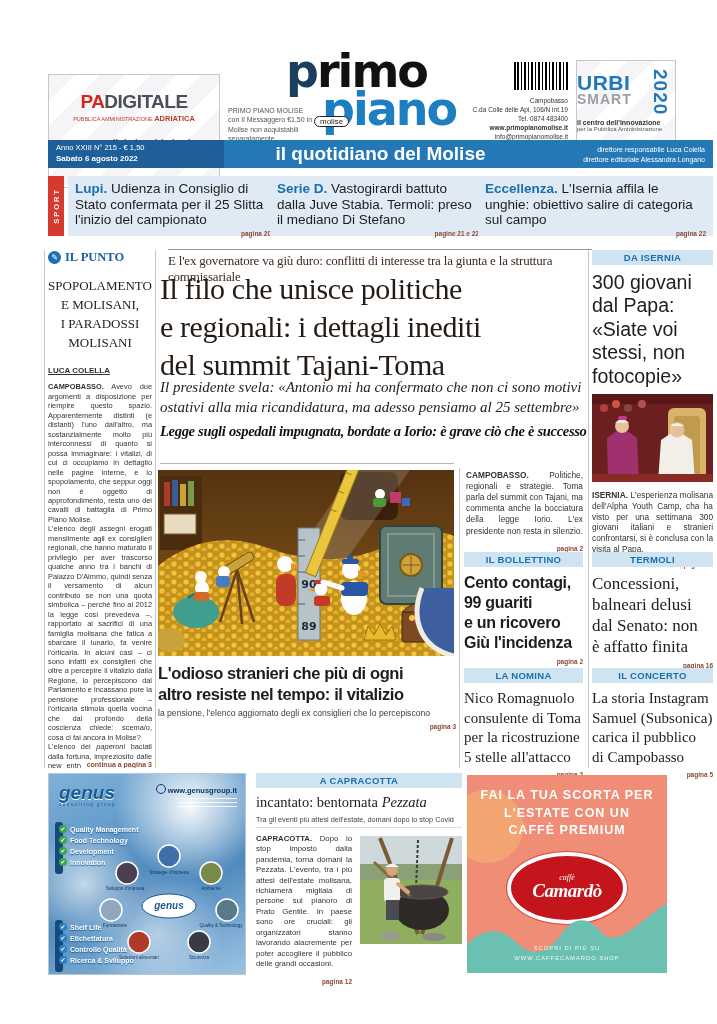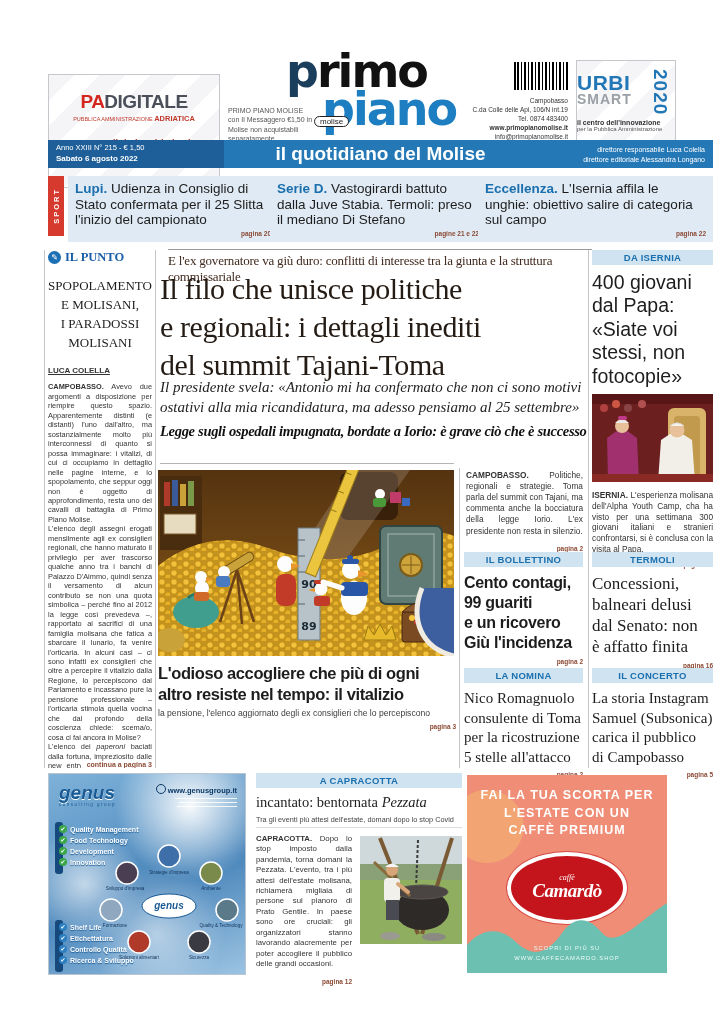--- a/index.html
+++ b/index.html
@@ -37,21 +37,21 @@
   .dateseg{background:#1f5f99;padding:3px 8px;width:160px;height:22px;}
   .dateseg .l1{font-size:7.5px;}
   .dateseg .l2{font-size:8px;font-weight:bold;margin-top:2px;}
   .tagline{position:absolute;left:50%;top:3px;transform:translateX(-50%);
            font-size:19px;font-weight:bold;white-space:nowrap;}
   .directors{position:absolute;right:8px;top:5px;font-size:7px;text-align:right;line-height:1.4;}
   
   .sporttab{background:#d6392e;display:flex;align-items:center;justify-content:center;}
   .sporttab span{writing-mode:vertical-rl;transform:rotate(180deg);color:#fff;font-size:7.5px;
                  font-weight:bold;letter-spacing:2px;}
-  .teaser{background:#dfeaf4;padding:5px 7px 8px 7px;font-size:13.5px;line-height:1.16;color:#1d1d1d;}
+  .teaser{background:#dfeaf4;padding:5px 7px 2px 7px;font-size:13.5px;line-height:1.16;color:#1d1d1d;}
   .teaser .lead{font-weight:bold;color:#1a6fae;}
   .pbadge{text-align:right;font-size:6.5px;font-weight:bold;color:#8c4a35;margin-top:2px;}
   
   .vrule{width:1px;background:#c4c4c4;}
   .hrule{height:1px;background:#b5b5b5;}
   
   .punto-head{display:flex;align-items:center;gap:4px;}
   .punto-ico{width:13px;height:13px;border-radius:50%;background:#1d6fb4;color:#fff;font-size:8px;
              display:flex;align-items:center;justify-content:center;}
   .punto-head .t{font-family:"Liberation Serif",serif;font-weight:bold;font-size:12.5px;color:#1b5fa8;}
@@ -319,21 +319,21 @@
   </div>
 
   <div class="abs" style="left:466px;top:470px;width:117px;">
     <div class="bodytxt"><span class="lead">CAMPOBASSO.</span><span> Politiche, regionali e strategie. Toma parla del summit con Tajani, ma commenta anche la bocciatura della legge Iorio. L'ex presidente non resta in silenzio.</span></div>
     <div class="pbadge" style="margin-top:8px;">pagina 2</div>
   </div>
 
   <div class="abs" style="left:592px;top:250px;width:121px;">
     <div class="sechead">DA ISERNIA</div>
     <div class="t-sans" style="margin-top:6px;">
-      <div>400 giovani</div>
+      <div>300 giovani</div>
       <div>dal Papa:</div>
       <div>«Siate voi</div>
       <div>stessi, non</div>
       <div>fotocopie»</div>
     </div>
     <div style="margin-top:6px;">
       <svg width="121" height="88" viewBox="0 0 121 88" xmlns="http://www.w3.org/2000/svg">
         <rect width="121" height="88" fill="#6b1f1f"></rect>
         <rect width="121" height="10" fill="#581616"></rect>
         <circle cx="12" cy="14" r="4" fill="#b04040"></circle>
@@ -397,21 +397,21 @@
       <div>La storia Instagram</div>
       <div>Samuel (Subsonica)</div>
       <div>carica il pubblico</div>
       <div>di Campobasso</div>
     </div>
     <div class="pbadge" style="margin-top:4px;">pagina 5</div>
   </div>
 
   <div class="abs" style="left:158px;top:663px;width:298px;">
     <div class="vit-title">
-      <div>L'odioso accogliere che più di ogni</div>
+      <div>L'odioso stranieri che più di ogni</div>
       <div>altro resiste nel tempo: il vitalizio</div>
     </div>
     <div class="vit-deck">
       <div>la pensione, l'elenco aggiornato degli ex consiglieri che lo percepiscono</div>
     </div>
     <div class="pbadge" style="margin-top:3px;">pagina 3</div>
   </div>
 
   <div class="abs genus" style="left:48px;top:773px;width:196px;height:200px;">
     <div class="abs" style="left:10px;top:8px;">

